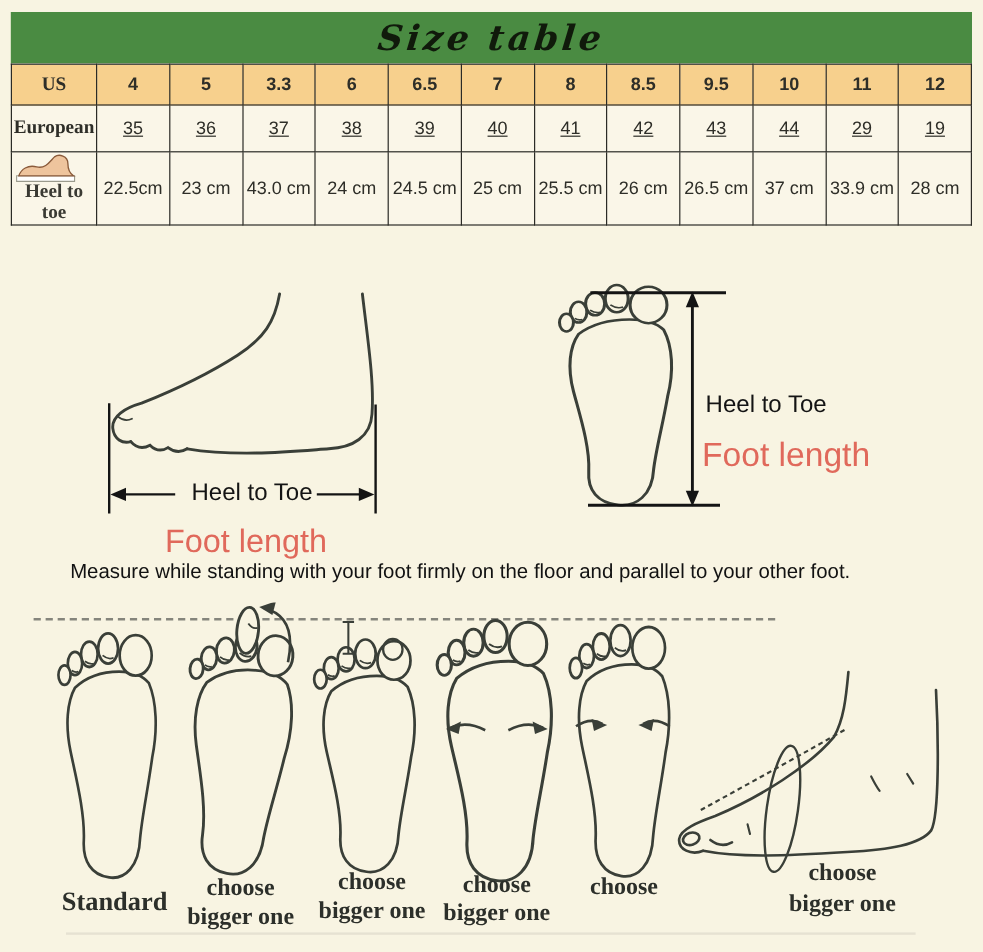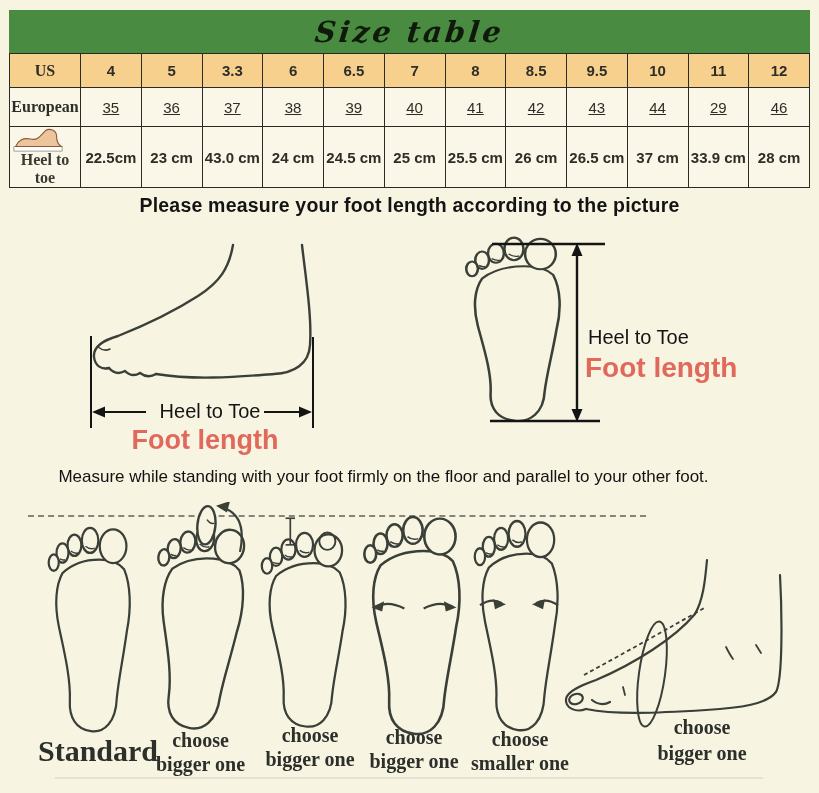--- a/index.html
+++ b/index.html
@@ -34,52 +34,52 @@
   table.size th,table.size td{
     border:1.5px solid var(--border);text-align:center;vertical-align:middle;
     padding:0;font-size:15px;color:#2e2e28;
   }
   table.size col.first{width:71px;}
   tr.r-us{height:34px;}   tr.r-eu{height:39px;margin-top:28px;}   tr.r-cm{height:38px;}
   tr.r-us td{background:var(--orange);font-weight:bold;}
   tr.r-us th{background:var(--orange);}
   table.size th{font-family:"Liberation Serif",serif;font-weight:bold;font-size:16px;}
   tr.r-eu td{background:var(--cell);text-decoration:underline;}
-  tr.r-cm td{background:var(--cell);font-weight:bold;}
+  tr.r-cm td{background:var(--cell);font-weight:normal;}
   th.foot-cell{font-size:9px;font-family:"Liberation Sans",sans-serif;font-weight:normal;}
   th.foot-cell .cap{display:block;margin-top:-2px;color:#3a3a33;}
   
   .measure-title{
     position:absolute;left:0;top:194px;width:819px;text-align:center;
     font-size:19.5px;font-weight:bold;color:#141414;letter-spacing:.2px;
   }
   .standing-note{
     position:absolute;left:0;top:467px;width:767px;text-align:center;
     font-size:17px;color:#121212;
   }
   
   .diagram-svg{position:absolute;}
   .lbl-heel{position:absolute;font-size:20px;color:#141414;}
-  .lbl-length{position:absolute;font-size:27px;font-weight:bold;color:var(--red);}
+  .lbl-length{position:absolute;font-size:27px;font-weight:normal;color:var(--red);margin-top:11px;}
   .lbl-heel.left{left:145px;top:400px;width:130px;text-align:center;}
   .lbl-length.left{left:115px;top:425px;width:180px;text-align:center;}
   .lbl-heel.right{left:588px;top:326px;}
   .lbl-length.right{left:585px;top:352px;font-size:28px;}
   
   .dash-line{
     position:absolute;left:28px;top:515px;width:618px;height:0;
     border-top:2px dashed #85857c;z-index:1;
   }
   .fig{position:absolute;z-index:2;}
   .fig-label{
     position:absolute;z-index:3;text-align:center;
     font-family:"Liberation Serif",serif;font-weight:bold;color:#2c2f2a;
     font-size:20px;line-height:24px;
   }
-  .fig-label.standard{font-size:30px;}
+  .fig-label.standard{font-size:22px;}
   .bottom-rule{
     position:absolute;left:55px;top:777px;width:708px;height:2px;background:#e6e2d2;
   }
   svg{display:block;}
 </style>
 </head>
 <body>
 
 <svg style="position:absolute;width:0;height:0" aria-hidden="true">
   <defs>
@@ -145,21 +145,21 @@
           <td>36</td>
           <td>37</td>
           <td>38</td>
           <td>39</td>
           <td>40</td>
           <td>41</td>
           <td>42</td>
           <td>43</td>
           <td>44</td>
           <td>29</td>
-          <td>46</td>
+          <td>19</td>
         </tr>
     <tr class="r-cm">
       <th class="foot-cell">
         <svg width="56" height="26" viewBox="0 0 60 28">
           <polygon points="4,21 56,21 56,26 4,26" fill="#ffffff" stroke="#9a9a8c" stroke-width="1"></polygon>
           <path d="M6,21 C8,15 14,11 22,13 C30,15 34,8 38,4 C42,1 50,3 50,10 C50,16 52,19 55,21 Z" fill="#eec49d" stroke="#8a5a3a" stroke-width="1.2"></path>
         </svg>
         <span class="cap">Heel to toe</span>
       </th>
     <td>22.5cm</td>
@@ -171,21 +171,20 @@
           <td>25.5 cm</td>
           <td>26 cm</td>
           <td>26.5 cm</td>
           <td>37 cm</td>
           <td>33.9 cm</td>
           <td>28 cm</td>
         </tr>
   </tbody>
     </table>
 
-  <div class="measure-title">Please measure your foot length according to the picture</div>
 
   <svg class="diagram-svg" style="left:78px;top:240px" width="250" height="200" viewBox="0 0 250 200">
     <g fill="none" stroke="#3a3f38" stroke-width="2.4" stroke-linecap="round">
       <path d="M155,5 C151,28 142,42 120,56 C92,74 60,88 40,96 C26,100 15,107 16,117 C17,126 24,130 31,128"></path>
       <path d="M31,128 q7,8 16,3 q7,7 15,2 q8,6 16,1"></path>
       <path d="M78,134 C120,141 168,136 196,134 C216,133 231,124 232,105 C234,78 228,40 224,5"></path>
       <path d="M20,107 q6,5 12,2" stroke-width="1.5"></path>
     </g>
     <g stroke="#141414" stroke-width="2">
       <line x1="13" y1="96" x2="13" y2="188"></line>
@@ -290,21 +289,20 @@
   <div class="fig-label" style="left:255px;top:723px;width:110px">
     <div>choose</div>
     <div>bigger one</div>
   </div>
   <div class="fig-label" style="left:358px;top:725px;width:112px">
     <div>choose</div>
     <div>bigger one</div>
   </div>
   <div class="fig-label" style="left:460px;top:727px;width:120px">
     <div>choose</div>
-    <div>smaller one</div>
   </div>
   <div class="fig-label" style="left:622px;top:714px;width:160px;line-height:26px">
     <div>choose</div>
     <div>bigger one</div>
   </div>
 
   <div class="bottom-rule"></div>
 </div>
 
 </body></html>

